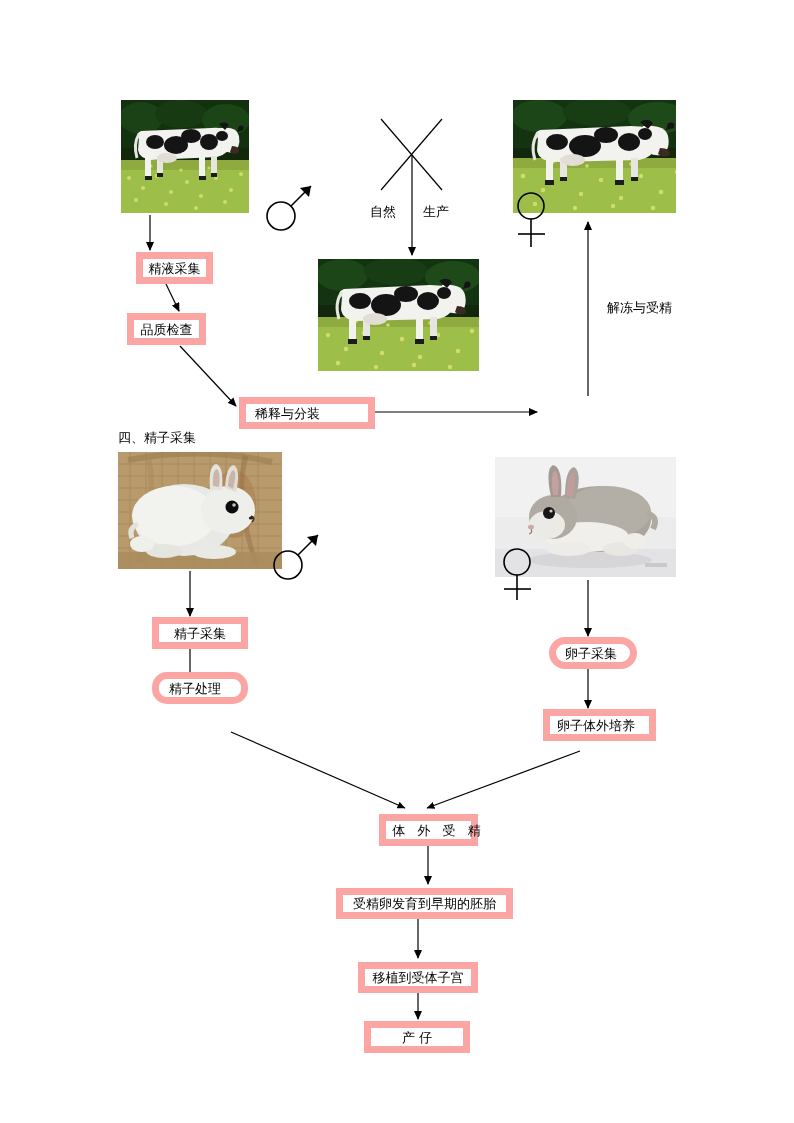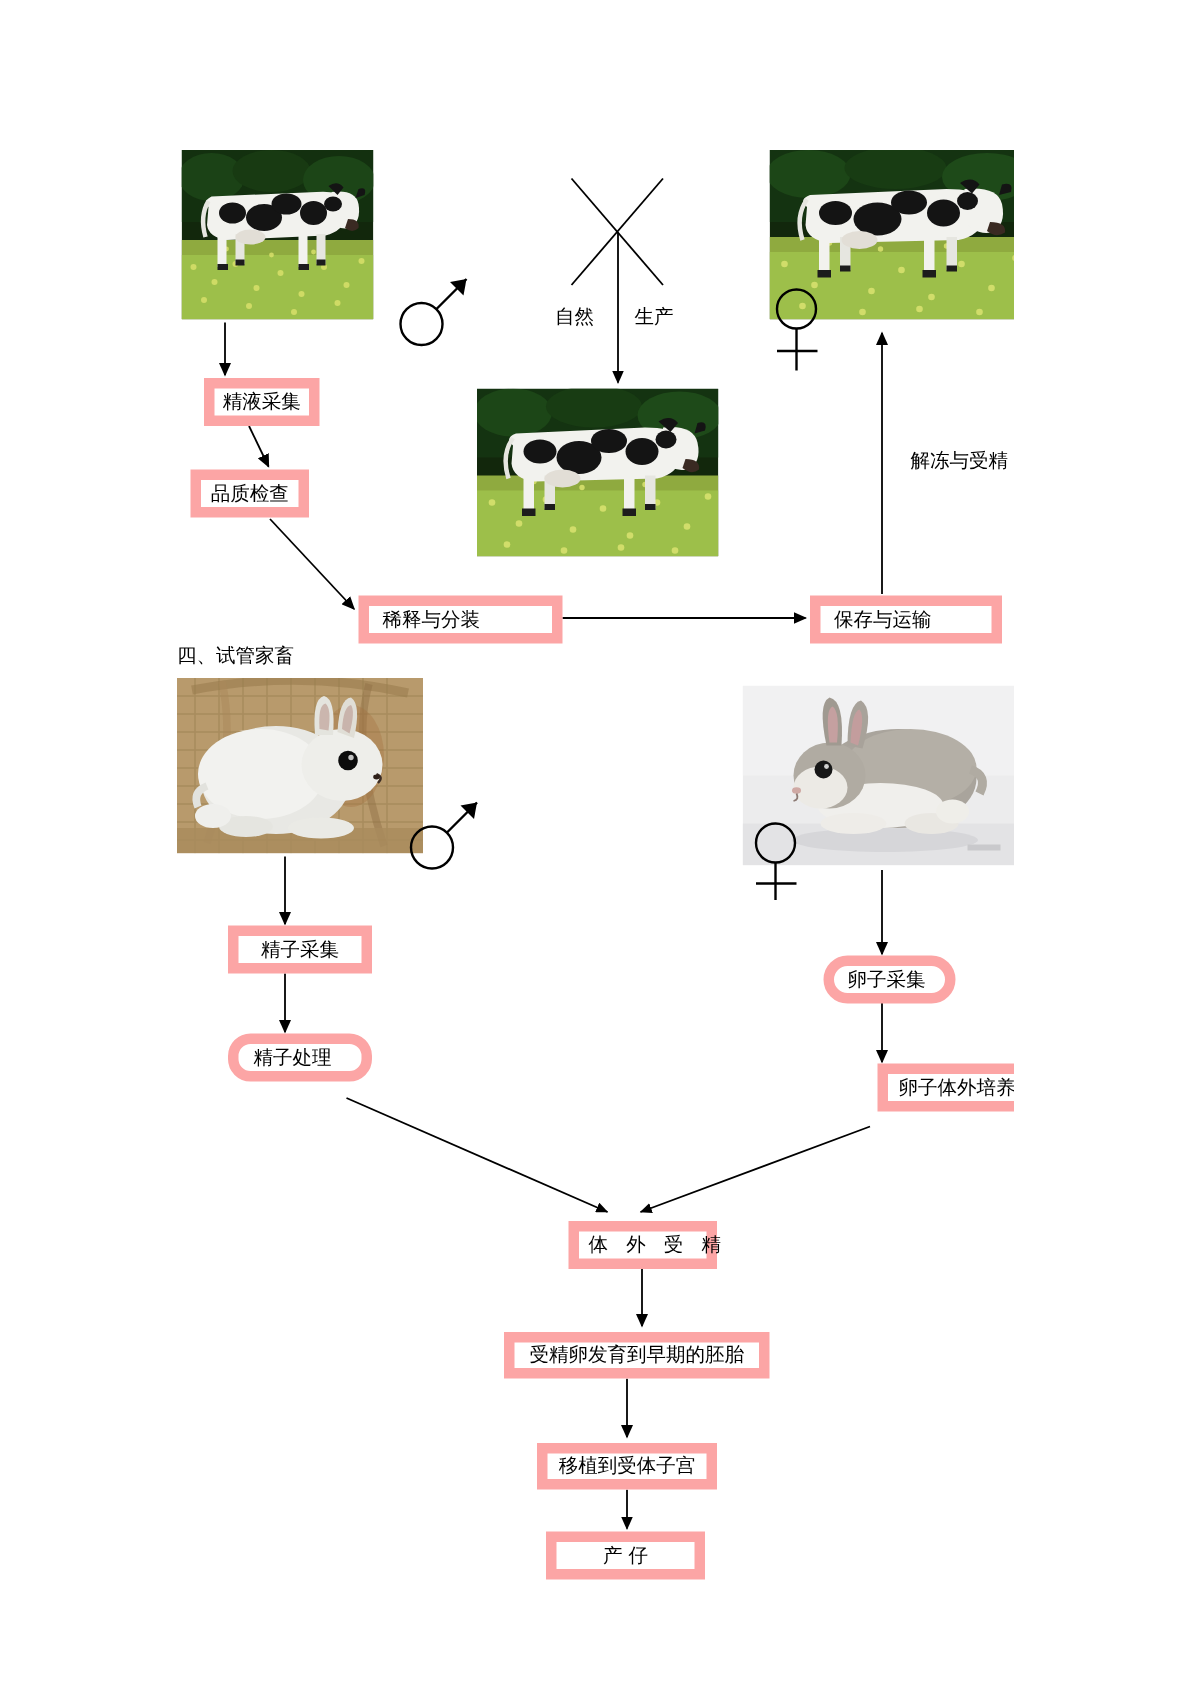--- a/index.html
+++ b/index.html
@@ -384,37 +384,36 @@
       <line x1="418" y1="993" x2="418" y2="1019" marker-end="url(#arrowhead)"></line>
     </g>
   </svg>
 
   <div class="plain-text" style="left:370px; top:205px;">自然</div>
 
   <div class="plain-text" style="left:423px; top:205px;">生产</div>
 
   <div class="plain-text" style="left:607px; top:301px;">解冻与受精</div>
 
-  <div class="heading-text" style="left:118px; top:431px;">四、试管家畜</div>
+  <div class="heading-text" style="left:118px; top:431px;">四、精子采集</div>
 
   <div class="box" style="left:136px; top:252px; width:77px; height:32px;">精液采集</div>
 
   <div class="box" style="left:127px; top:313px; width:79px; height:32px;">品质检查</div>
 
   <div class="box" style="left:239px; top:397px; width:136px; height:32px; justify-content:flex-start; padding-left:9px;text-align:center;">稀释与分装</div>
 
-  <div class="box" style="left:540px; top:397px; width:128px; height:32px; justify-content:flex-start; padding-left:9px;">保存与运输</div>
 
   <div class="box" style="left:152px; top:617px; width:96px; height:32px;">精子采集</div>
 
-  <div class="box" style="left:152px; top:689px; width:96px; height:32px; justify-content:flex-start; padding-left:10px;border-radius:15px;">精子处理</div>
+  <div class="box" style="left:152px; top:672px; width:96px; height:32px; justify-content:flex-start; padding-left:10px;border-radius:15px;">精子处理</div>
 
   <div class="box" style="left:549px; top:637px; width:88px; height:32px; justify-content:flex-start; padding-left:9px;border-radius:16px;">卵子采集</div>
 
-  <div class="box" style="left:543px; top:709px; width:113px; height:32px; justify-content:flex-start; padding-left:7px;margin-left:42px;">卵子体外培养</div>
+  <div class="box" style="left:543px; top:709px; width:113px; height:32px; justify-content:flex-start; padding-left:7px;">卵子体外培养</div>
 
   <div class="box wide-space" style="left:379px; top:814px; width:99px; height:32px;">体 外 受 精</div>
 
   <div class="box" style="left:336px; top:888px; width:177px; height:31px;">受精卵发育到早期的胚胎</div>
 
   <div class="box" style="left:358px; top:962px; width:120px; height:31px;">移植到受体子宫</div>
 
   <div class="box" style="left:364px; top:1021px; width:106px; height:32px;">产    仔</div>
 
 </div>

